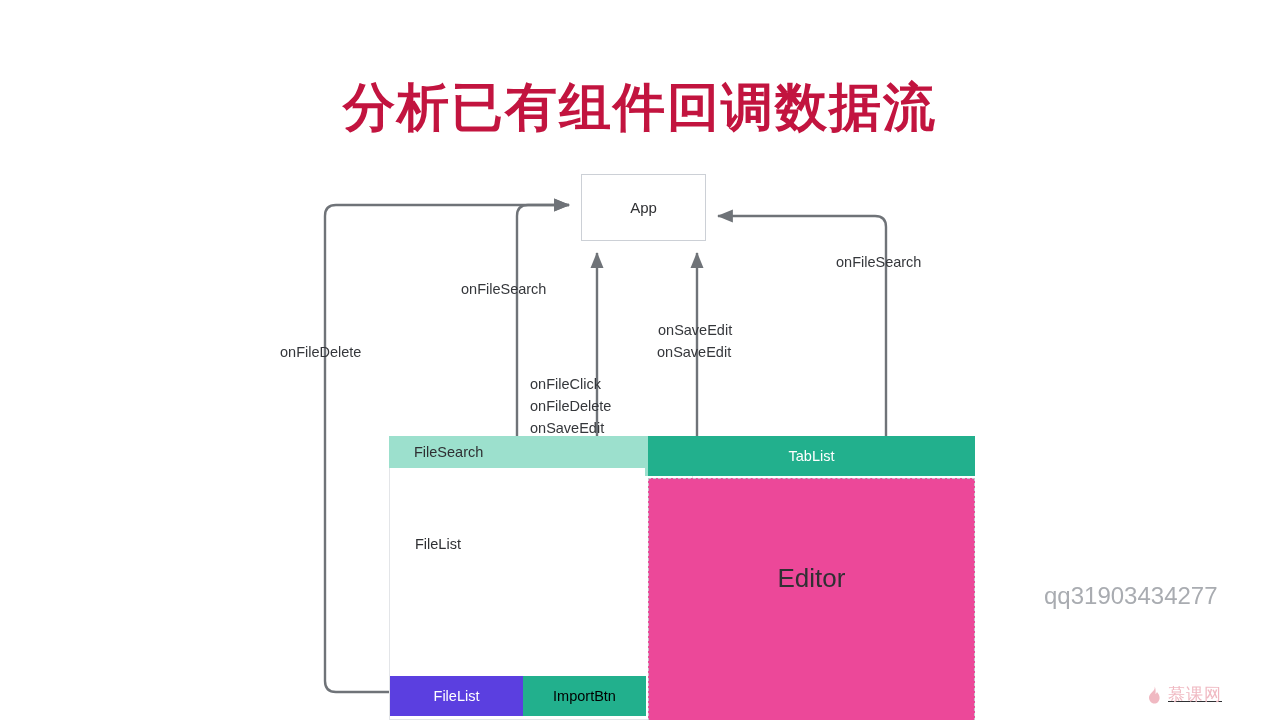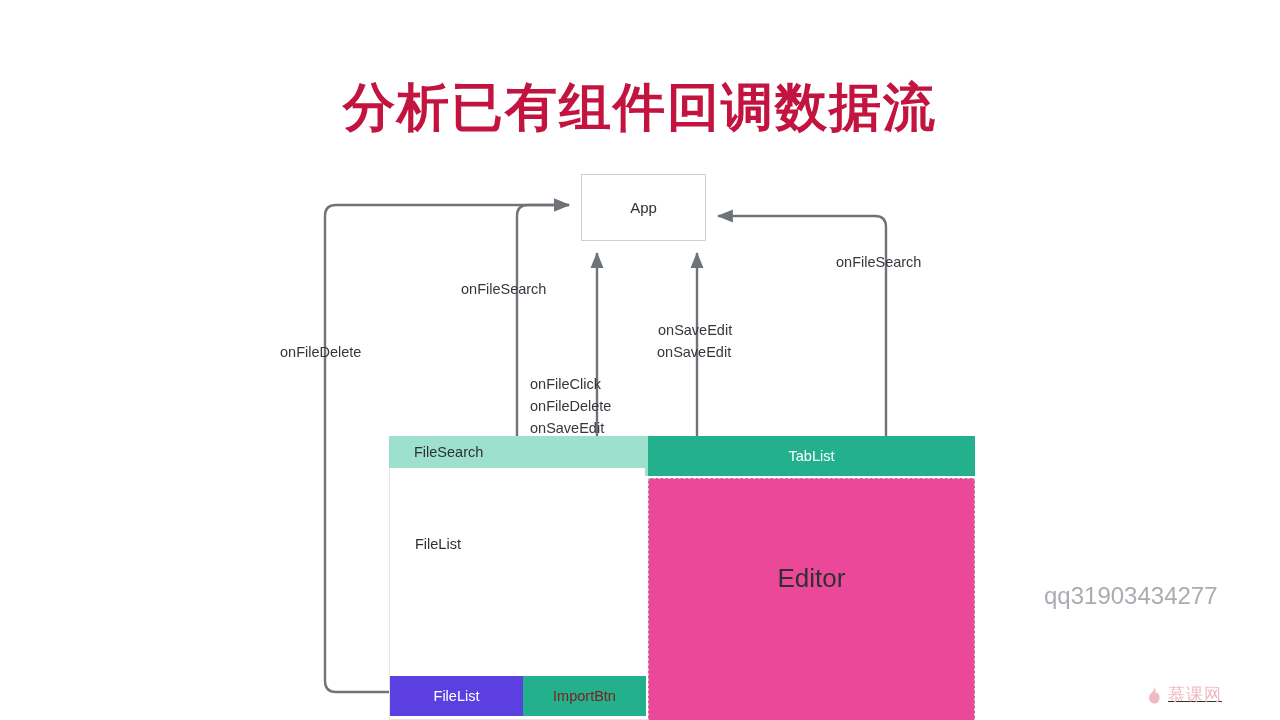--- a/index.html
+++ b/index.html
@@ -130,21 +130,21 @@
     color: #ffffff;
     font-size: 14.5px;
     display: flex;
     align-items: center;
     justify-content: center;
   }
   #import-btn {
     width: 123px;
     height: 40px;
     background: #22b08d;
-    color: #7f1d1d;
+    color: #000000;
     font-size: 14.5px;
     display: flex;
     align-items: center;
     justify-content: center;
   }
   #tablist-bar {
     position: absolute;
     left: 259px;
     top: 0;
     width: 327px;

